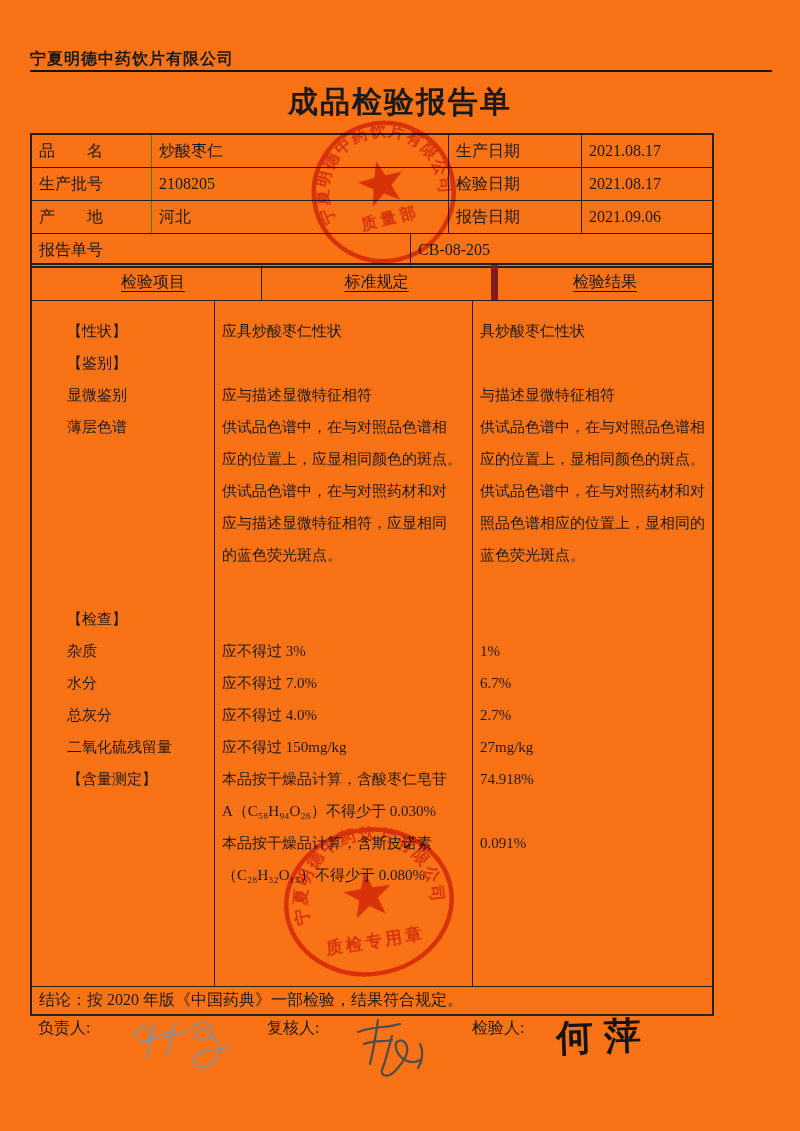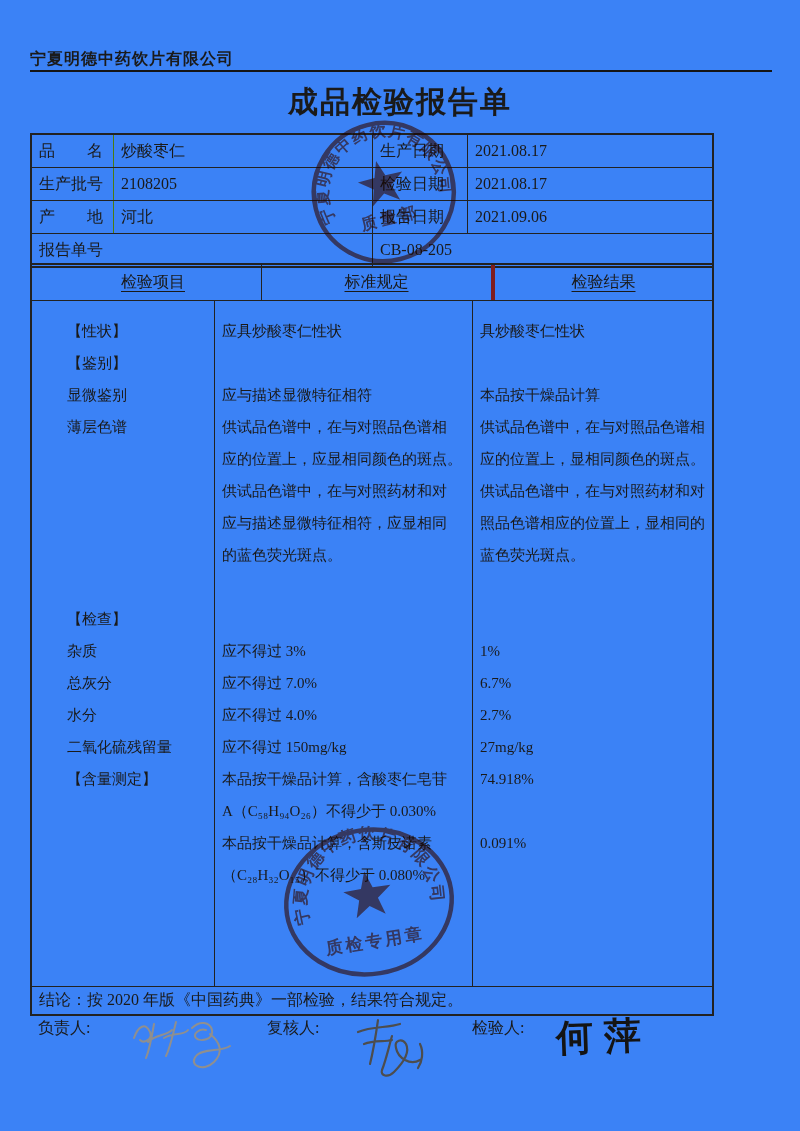--- a/index.html
+++ b/index.html
@@ -1,48 +1,48 @@
 <!DOCTYPE html>
 <html><head>
 <meta charset="utf-8">
 <style>
   html,body { margin:0; padding:0; background:#ffffff; }
   .page {
-    position:relative; width:800px; height:1131px; background:#3b82f6;
+    position:relative; width:800px; height:1131px; background:#f97316;
     font-family:"Liberation Serif","DejaVu Serif",serif; color:#1a1a1a;
     overflow:hidden;
   }
   
   .hdr-company { position:absolute; left:30px; top:49px; font-size:16px; font-weight:600; letter-spacing:1px; }
   .hdr-code    { position:absolute; right:10px; top:49px; font-size:16px; font-weight:600; }
   .hdr-rule    { position:absolute; left:30px; top:70px; width:742px; height:2px; background:#151515; }
   .doc-title   { position:absolute; left:0; top:82px; width:100%; text-align:center;
                  font-size:30px; font-weight:700; letter-spacing:2px; }
   
   .info-table { position:absolute; left:30px; top:133px; width:684px; border:2px solid #222;
                 box-sizing:border-box; background:transparent; }
-  .i-row { display:flex; height:32px; border-top:1px solid #222; }
+  .i-row { display:flex; height:32px; border-top:1px solid #222;gap:38px; }
   .i-row:first-child { border-top:none; }
   .i-cell { box-sizing:border-box; line-height:31px; font-size:16px; padding-left:7px;
             white-space:nowrap; overflow:hidden; }
   .i-label  { width:81px; }
   .i-val    { width:259px; border-left:1px solid #4d7c0f; }
   .i-label2 { width:95px; border-left:1px solid #222; }
   .i-val2   { flex:1; border-left:1px solid #222; }
   .i-label-wide { width:340px; }
   .i-val-wide   { flex:1; border-left:1px solid #222; }
   
   .main-table { position:absolute; left:30px; top:263px; width:684px; border:2px solid #222;
                 box-sizing:border-box; }
   .mt-header { display:flex; height:35px; border-bottom:1px solid #222; }
   .mt-hcell { box-sizing:border-box; font-size:16px; line-height:33px; text-align:center; }
   .mt-hcell span { text-decoration:underline; text-underline-offset:4px; }
   .mt-h1 { width:229px; text-align:center; padding-left:13px; }
   .mt-h2 { width:230px; border-left:1px solid #222; }
-  .mt-h3 { flex:1;      border-left:4px solid #7f1d1d; }
+  .mt-h3 { flex:1;      border-left:7px solid #7f1d1d; }
   .mt-body { display:flex; height:685px; }
   .mt-col { box-sizing:border-box; padding-top:14px;margin-left:28px; }
   .mt-c1 { width:229px; }
   .mt-c2 { width:230px; border-left:1px solid #222; }
   .mt-c3 { flex:1;      border-left:1px solid #222; }
   .line { height:32px; line-height:32px; font-size:15px; padding:0 7px; white-space:nowrap; }
   .mt-conclusion { height:27px; border-top:1px solid #222; line-height:26px;
                    font-size:16px; padding-left:7px; }
   
   .sig-label { position:absolute; font-size:16px; }
@@ -101,22 +101,22 @@
         <div class="line">【鉴别】</div>
         <div class="line">显微鉴别</div>
         <div class="line">薄层色谱</div>
         <div class="line"></div>
         <div class="line"></div>
         <div class="line"></div>
         <div class="line"></div>
         <div class="line"></div>
         <div class="line">【检查】</div>
         <div class="line">杂质</div>
+        <div class="line">水分</div>
         <div class="line">总灰分</div>
-        <div class="line">水分</div>
         <div class="line">二氧化硫残留量</div>
         <div class="line">【含量测定】</div>
         <div class="line"></div>
         <div class="line"></div>
         <div class="line"></div>
       </div>
       <div class="mt-col mt-c2">
         <div class="line">应具炒酸枣仁性状</div>
         <div class="line"></div>
         <div class="line">应与描述显微特征相符</div>
@@ -132,21 +132,21 @@
         <div class="line">应不得过 4.0%</div>
         <div class="line">应不得过 150mg/kg</div>
         <div class="line">本品按干燥品计算，含酸枣仁皂苷</div>
         <div class="line">A（C₅₈H₉₄O₂₆）不得少于 0.030%</div>
         <div class="line">本品按干燥品计算，含斯皮诺素</div>
         <div class="line">（C₂₈H₃₂O₁₅）不得少于 0.080%</div>
       </div>
       <div class="mt-col mt-c3">
         <div class="line">具炒酸枣仁性状</div>
         <div class="line"></div>
-        <div class="line">本品按干燥品计算</div>
+        <div class="line">与描述显微特征相符</div>
         <div class="line">供试品色谱中，在与对照品色谱相</div>
         <div class="line">应的位置上，显相同颜色的斑点。</div>
         <div class="line">供试品色谱中，在与对照药材和对</div>
         <div class="line">照品色谱相应的位置上，显相同的</div>
         <div class="line">蓝色荧光斑点。</div>
         <div class="line"></div>
         <div class="line"></div>
         <div class="line">1%</div>
         <div class="line">6.7%</div>
         <div class="line">2.7%</div>

